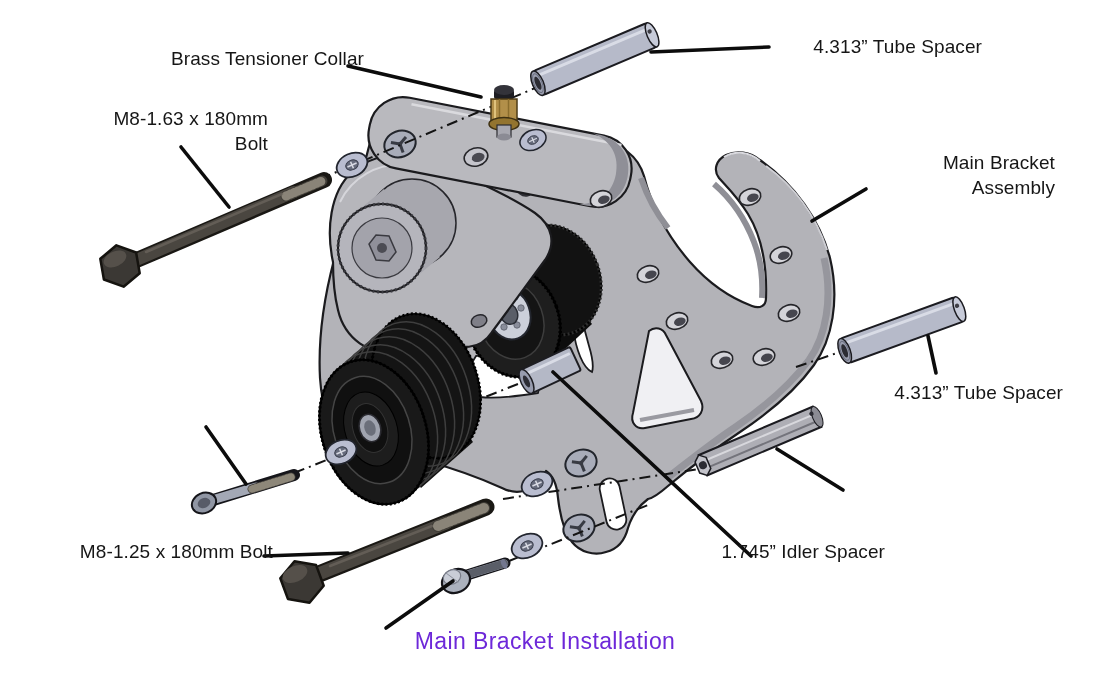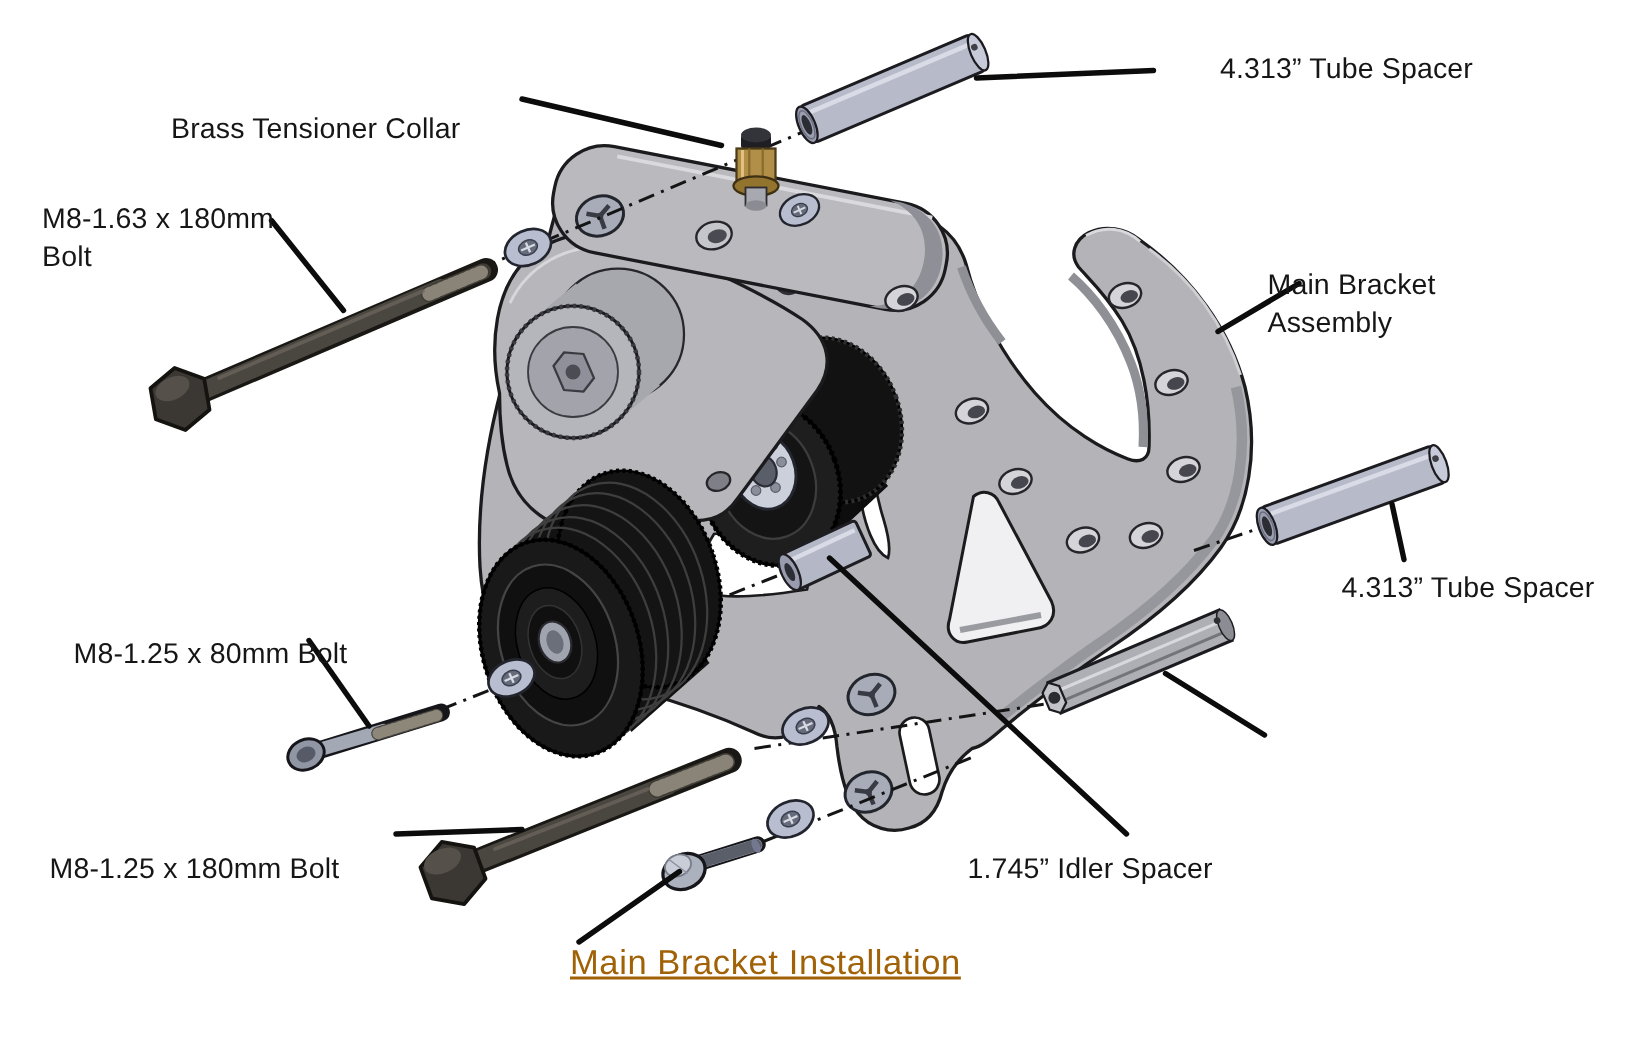--- a/index.html
+++ b/index.html
@@ -1,23 +1,23 @@
 <!DOCTYPE html>
 <html><head>
 <meta charset="utf-8">
 <style>
   html,body{margin:0;padding:0;background:#ffffff;}
   #stage{position:relative;width:1098px;height:694px;background:#ffffff;overflow:hidden;
          font-family:"Liberation Sans","DejaVu Sans",sans-serif;color:#141414;}
   #drawing{position:absolute;left:0;top:0;}
   .label{position:absolute;font-size:19px;line-height:1.3;white-space:pre-line;color:#161616;
          letter-spacing:0.1px;}
-  .label.center{text-align:left;margin-top:28px;}
+  .label.center{text-align:right;}
   .label.left{text-align:right;}
-  .caption{position:absolute;font-size:23px;letter-spacing:0.4px;color:#a16207;text-align:left;text-decoration:underline;}
+  .caption{position:absolute;font-size:23px;letter-spacing:0.4px;color:#6d28d9;text-align:center;}
 </style>
 </head>
 <body>
 
 <div id="stage">
 
 <svg id="drawing" width="1098" height="694" viewBox="0 0 1098 694">
 
   <g>
     <path d="M 374,131 C 369,112 383,98 404,99 C 430,101 520,126 598,140
@@ -336,26 +336,25 @@
   </g>
 </svg>
 
   <div class="label center" style="left:114px;top:47px;width:250px;">Brass Tensioner Collar</div>
 
   <div class="label center" style="left:28px;top:107px;width:240px;">M8-1.63 x 180mm
 Bolt</div>
 
   <div class="label left" style="left:772px;top:35px;width:210px;">4.313” Tube Spacer</div>
 
-  <div class="label center" style="left:845px;top:151px;width:175px;">Main Bracket
+  <div class="label center" style="left:880px;top:151px;width:175px;">Main Bracket
 Assembly</div>
 
   <div class="label left" style="left:853px;top:381px;width:210px;">4.313” Tube Spacer</div>
 
-  <div class="label center" style="left:49px;top:397px;width:240px;">M8-1.25 x 80mm Bolt</div>
 
 
   <div class="label center" style="left:33px;top:540px;width:240px;">M8-1.25 x 180mm Bolt</div>
 
   <div class="label center" style="left:645px;top:540px;width:240px;">1.745” Idler Spacer</div>
 
 
   <div class="caption" style="left:380px;top:628px;width:330px;">Main Bracket Installation</div>
 </div>
 

